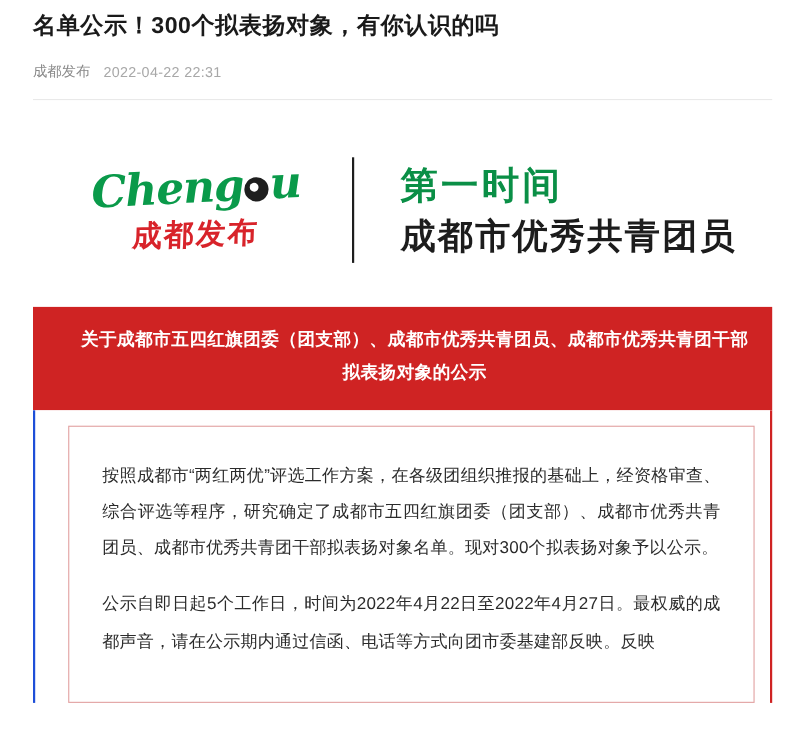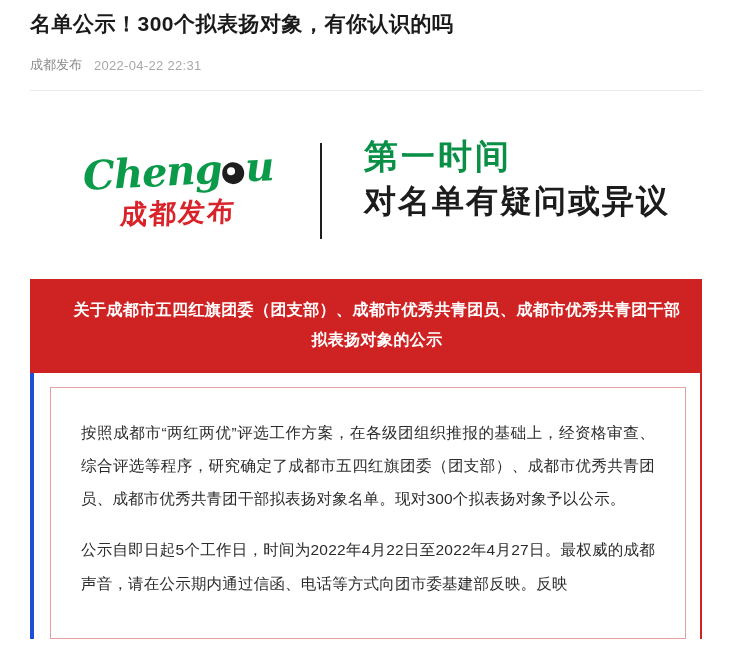--- a/index.html
+++ b/index.html
@@ -114,20 +114,21 @@
   }
   .banner-sep {
     width: 2px;
     height: 96px;
     background: #1e1e1e;
     margin: 0 26px;
   }
   .banner-right {
     display: flex;
     flex-direction: column;
+    justify-content: center;
     height: 110px;
     margin-left: 16px;
   }
   .slogan-1 {
     font-family: "DejaVu Serif", serif;
     font-size: 34px;
     font-weight: bold;
     color: #0a8f46;
     letter-spacing: 3px;
     line-height: 1.2;
@@ -155,23 +156,23 @@
     padding: 16px 16px 18px 38px;
     box-sizing: border-box;
     letter-spacing: 0.4px;
   }
 
   
   .notice-body {
     margin: 0 auto;
     width: 672px;
     box-sizing: border-box;
-    border-left: 4px solid #1d4ed8;
+    border-left: 2px solid #1d4ed8;
     border-right: 2px solid #cf2323;
-    padding: 14px 14px 0 16px;
+    padding: 14px 14px 0 30px;
     background: #fff;
     height: 266px;
     overflow: hidden;
   }
   .notice-inner {
     border: 1px solid #e2a0a0;
     padding: 28px 30px 10px 30px;
     height: 100%;
     box-sizing: border-box;
   }
@@ -199,21 +200,21 @@
   </div>
 
   <div class="banner">
     <div class="banner-left">
       <div class="logo-cheng"><span>Cheng</span><span class="dotmark"></span><span>u</span></div>
       <div class="logo-cn">成都发布</div>
     </div>
     <div class="banner-sep"></div>
     <div class="banner-right">
       <div class="slogan-1">第一时间</div>
-      <div class="slogan-2">对名单有疑问或异议</div>
+      <div class="slogan-2">成都市优秀共青团员</div>
     </div>
   </div>
 
   <div class="notice-head">关于成都市五四红旗团委（团支部）、成都市优秀共青团员、成都市优秀共青团干部拟表扬对象的公示</div>
 
   <div class="notice-body">
     <div class="notice-inner">
       <p class="notice-p">按照成都市“两红两优”评选工作方案，在各级团组织推报的基础上，经资格审查、综合评选等程序，研究确定了成都市五四红旗团委（团支部）、成都市优秀共青团员、成都市优秀共青团干部拟表扬对象名单。现对300个拟表扬对象予以公示。</p>
       <p class="notice-p">公示自即日起5个工作日，时间为2022年4月22日至2022年4月27日。最权威的成都声音，请在公示期内通过信函、电话等方式向团市委基建部反映。反映</p>
     </div>

